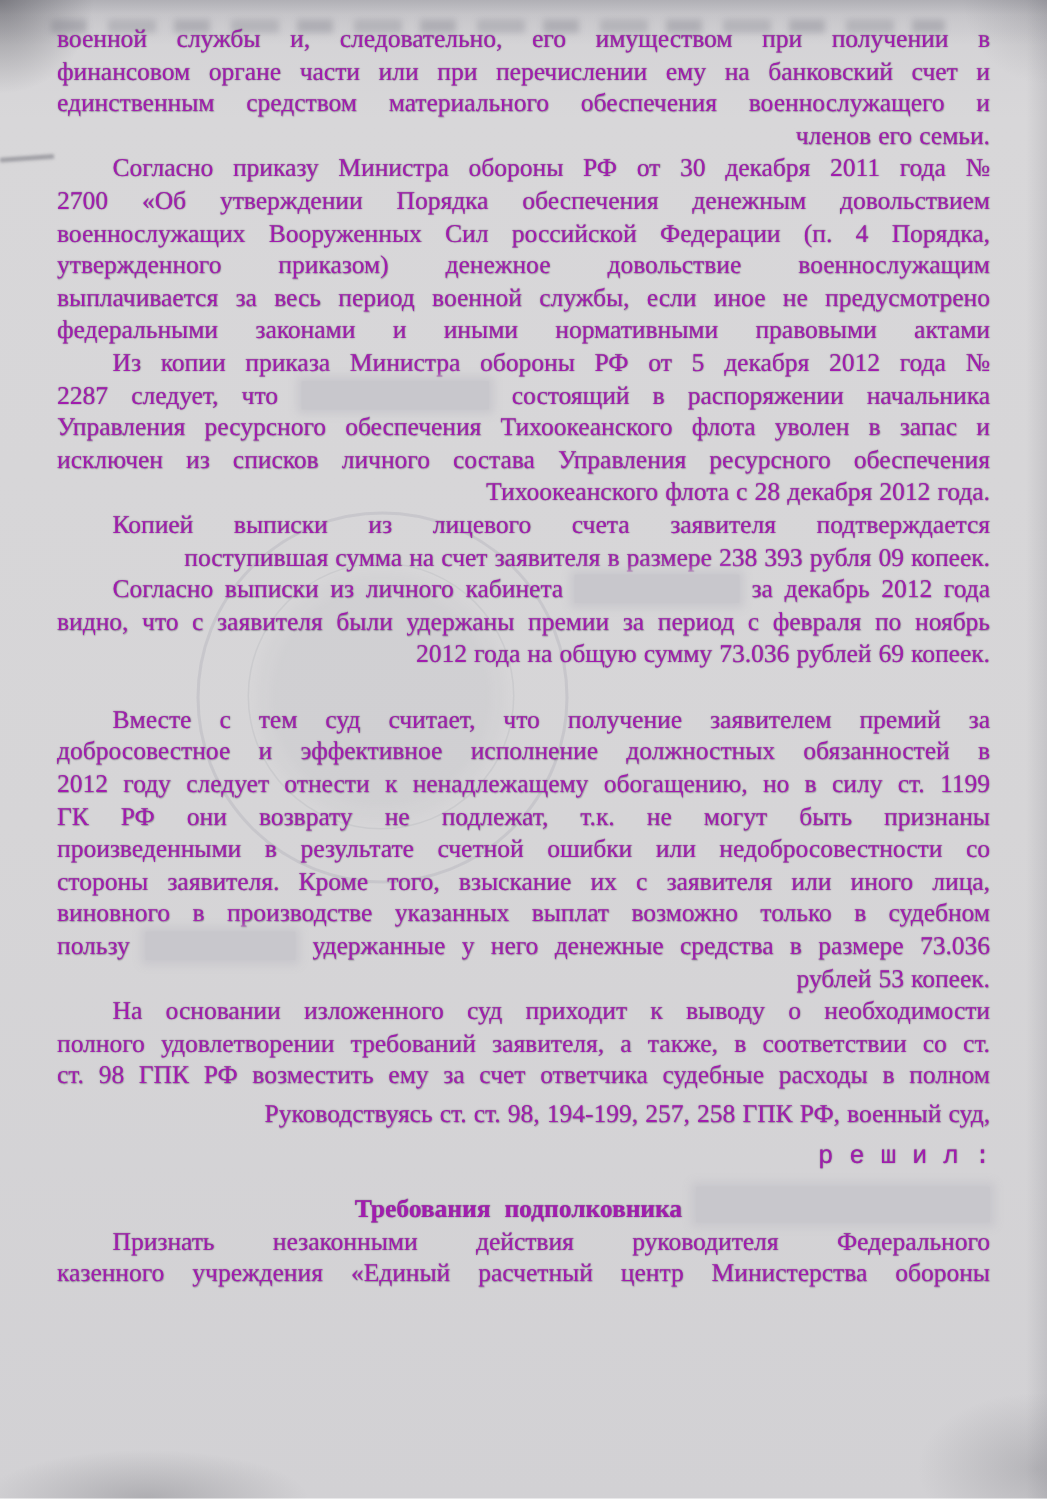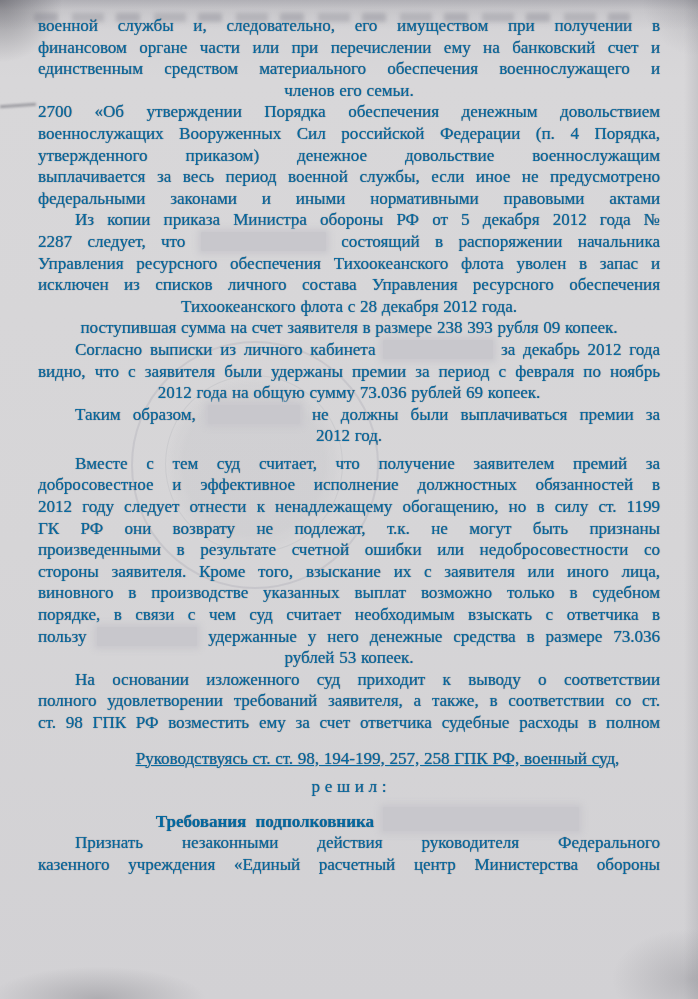--- a/index.html
+++ b/index.html
@@ -72,29 +72,29 @@
     background: radial-gradient(circle at 50% 50%, rgba(98,104,120,.05) 0 55%, transparent 70%);
   }
 
   .doc {
     position: absolute;
     left: 38px;
     top: 15px;
     width: 622px;
     font-size: 17px;
     line-height: 21.6px;
-    color: #0369a1;
+    color: #a21caf;
     text-shadow: 0 0 1px rgba(55,55,66,.55), .4px .4px .7px rgba(55,55,66,.30);
     word-spacing: .5px;
   }
 
   .para { margin: 0; }
-  .line { text-align: center; white-space: normal; }
+  .line { text-align: right; white-space: normal; }
   .line.just { text-align: justify; text-align-last: justify; }
-  .line.center { text-align: center; }
+  .line.center { text-align: right; font-family: Liberation Mono, monospace; }
   .line.indent { padding-left: 37px; }
   .line.indent-lg { padding-left: 57px; }
   .line.wide-words { word-spacing: 5px; font-weight: bold; }
 
   .redact {
     display: inline-block;
     vertical-align: -4px;
     background: #c8c7cc;
     border-radius: 1px;
     box-shadow: 0 0 6px 3px rgba(200,199,204,.92);
@@ -110,63 +110,60 @@
 </div>
 
 <div class="doc">
     <div class="para">
       <div class="line just">военной службы и, следовательно, его имуществом при получении в</div>
       <div class="line just">финансовом органе части или при перечислении ему на банковский счет и</div>
       <div class="line just">единственным средством материального обеспечения военнослужащего и</div>
       <div class="line">членов его семьи.</div>
     </div>
     <div class="para">
+      <div class="line just indent">Согласно приказу Министра обороны РФ от 30 декабря 2011 года №</div>
       <div class="line just">2700 «Об утверждении Порядка обеспечения денежным довольствием</div>
       <div class="line just">военнослужащих Вооруженных Сил российской Федерации (п. 4 Порядка,</div>
       <div class="line just">утвержденного приказом) денежное довольствие военнослужащим</div>
       <div class="line just">выплачивается за весь период военной службы, если иное не предусмотрено</div>
       <div class="line just">федеральными законами и иными нормативными правовыми актами</div>
     </div>
     <div class="para">
       <div class="line just indent">Из копии приказа Министра обороны РФ от 5 декабря 2012 года №</div>
       <div class="line just">2287 следует, что <span class="redact" style="width: 125px; height: 19px;"></span> состоящий в распоряжении начальника</div>
       <div class="line just">Управления ресурсного обеспечения Тихоокеанского флота уволен в запас и</div>
       <div class="line just">исключен из списков личного состава Управления ресурсного обеспечения</div>
       <div class="line">Тихоокеанского флота с 28 декабря 2012 года.</div>
     </div>
     <div class="para">
+      <div class="line just indent">Копией выписки из лицевого счета заявителя подтверждается</div>
       <div class="line">поступившая сумма на счет заявителя в размере 238 393 рубля 09 копеек.</div>
     </div>
     <div class="para">
       <div class="line just indent">Согласно выписки из личного кабинета <span class="redact" style="width: 110px; height: 19px;"></span> за декабрь 2012 года</div>
       <div class="line just">видно, что с заявителя были удержаны премии за период с февраля по ноябрь</div>
       <div class="line">2012 года на общую сумму 73.036 рублей 69 копеек.</div>
     </div>
-    <div class="para">
-      <div class="line just indent">Таким образом, <span class="redact" style="width: 92px; height: 19px;"></span> не должны были выплачиваться премии за</div>
-      <div class="line">2012 год.</div>
-    </div>
-    <div class="para" style="margin-top: 6px;">
+    <div class="para" style="margin-top: 22px;">
       <div class="line just indent">Вместе с тем суд считает, что получение заявителем премий за</div>
       <div class="line just">добросовестное и эффективное исполнение должностных обязанностей в</div>
       <div class="line just">2012 году следует отнести к  ненадлежащему обогащению, но в силу ст. 1199</div>
       <div class="line just">ГК РФ они возврату не подлежат, т.к. не могут быть признаны</div>
       <div class="line just">произведенными в результате счетной ошибки или недобросовестности со</div>
       <div class="line just">стороны заявителя. Кроме того, взыскание их с заявителя или иного лица,</div>
       <div class="line just">виновного в производстве указанных выплат возможно только в судебном</div>
-      <div class="line just">порядке, в связи с чем суд считает необходимым взыскать с ответчика в</div>
       <div class="line just">пользу <span class="redact" style="width: 100px; height: 19px;"></span> удержанные у него денежные средства в размере 73.036</div>
       <div class="line">рублей 53 копеек.</div>
     </div>
     <div class="para">
-      <div class="line just indent">На основании изложенного суд приходит к выводу о соответствии</div>
+      <div class="line just indent">На основании изложенного суд приходит к выводу о необходимости</div>
       <div class="line just">полного удовлетворении требований заявителя, а также, в соответствии со ст.</div>
       <div class="line just">ст. 98 ГПК РФ возместить ему за счет ответчика судебные расходы в полном</div>
     </div>
-    <div class="para" style="margin-top: 14px; text-decoration: underline;">
+    <div class="para" style="margin-top: 4px;">
       <div class="line indent-lg">Руководствуясь ст. ст. 98, 194-199, 257, 258 ГПК РФ, военный суд,</div>
     </div>
     <div class="para" style="margin-top: 7px;">
       <div class="line center">р е ш и л :</div>
     </div>
     <div class="para" style="margin-top: 9px;">
       <div class="line indent wide-words">Требования подполковника <span class="redact" style="width: 196px; height: 24px;"></span></div>
     </div>
     <div class="para">
       <div class="line just indent">Признать незаконными действия руководителя Федерального</div>

